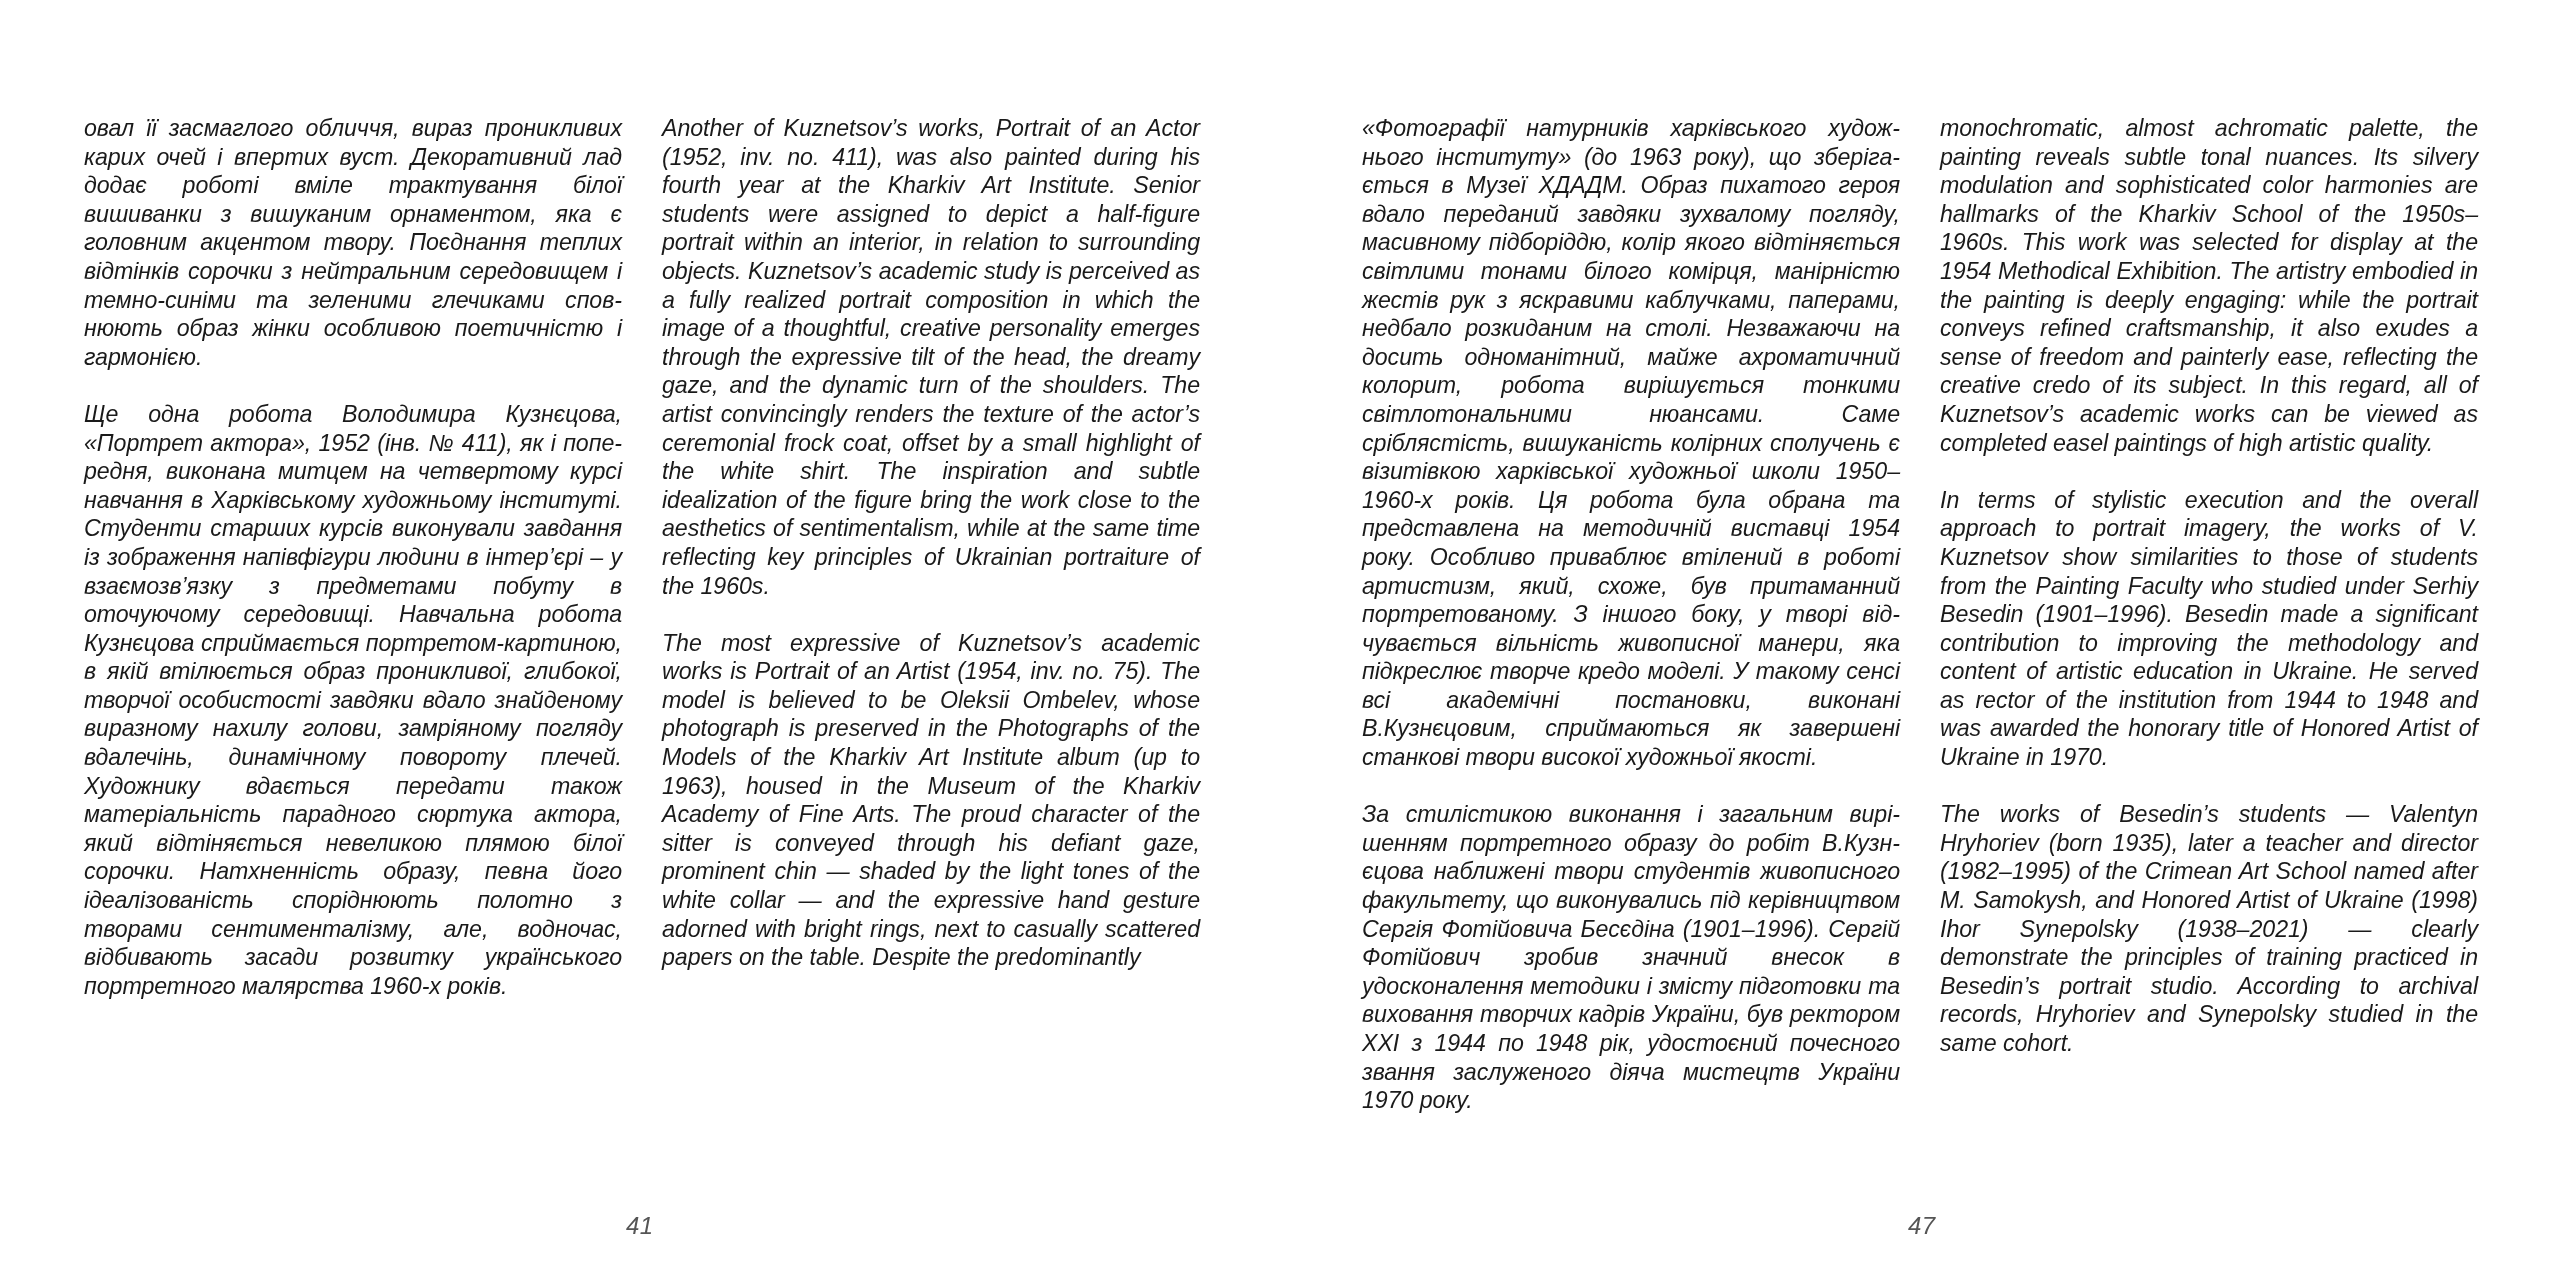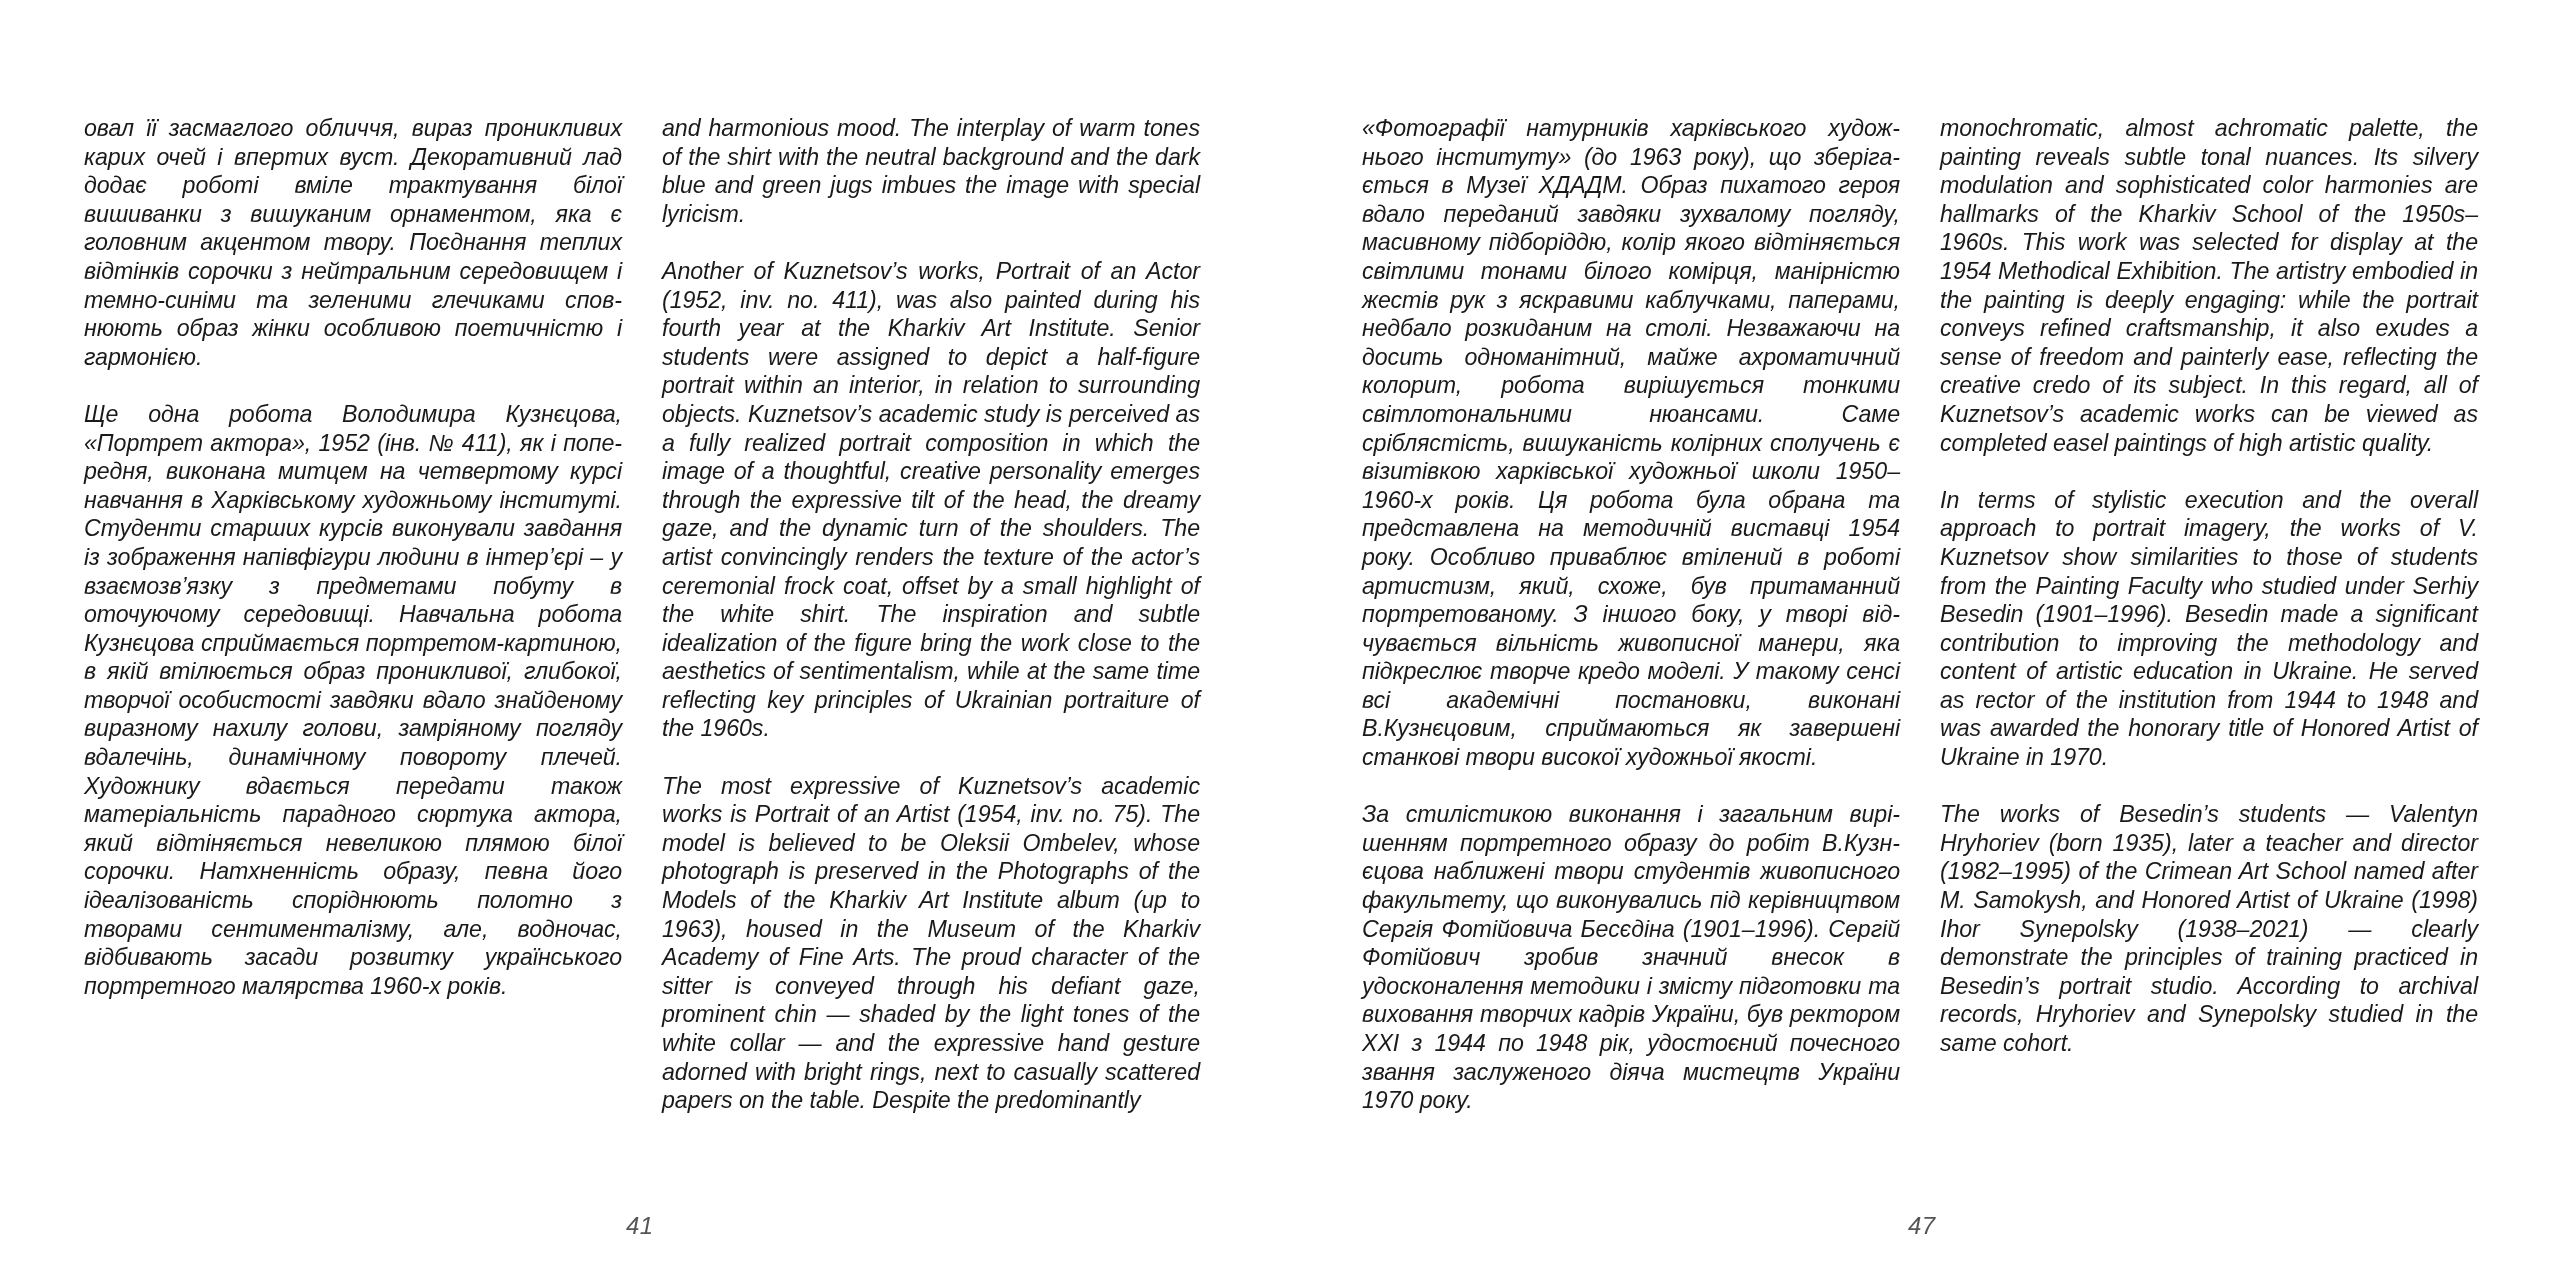--- a/index.html
+++ b/index.html
@@ -62,21 +62,20 @@
 <body>
 
 <div class="spread">
 
   <div class="page left">
     <div class="column col-1">
       <p>овал її засмаглого обличчя, вираз проникли­вих карих очей і впертих вуст. Декоратив­ний лад додає роботі вміле трактування білої вишиванки з вишуканим орнаментом, яка є головним акцентом твору. Поєднання теплих відтінків сорочки з нейтральним середовищем і темно-синіми та зеленими глечиками спов­нюють образ жінки особливою поетичністю і гармонією.</p>
       <p>Ще одна робота Володимира Кузнєцова, «Портрет актора», 1952 (інв. № 411), як і попе­редня, виконана митцем на четвертому курсі навчання в Харківському художньому інсти­туті. Студенти старших курсів виконували завдання із зображення напівфігури людини в інтер’єрі – у взаємозв’язку з предметами побуту в оточуючому середовищі. Навчаль­на робота Кузнєцова сприймається портре­том-картиною, в якій втілюється образ прони­кливої, глибокої, творчої особистості завдяки вдало знайденому виразному нахилу голови, замріяному погляду вдалечінь, динамічному повороту плечей. Художнику вдається пере­дати також матеріальність парадного сюртука актора, який відтіняється невеликою плямою білої сорочки. Натхненність образу, певна його ідеалізованість споріднюють полотно з творами сентименталізму, але, водночас, відбивають засади розвитку українського портретного малярства 1960-х років.</p>
     </div>
     <div class="column col-2">
-      <p>and harmonious mood. The interplay of warm tones of the shirt with the neutral background and the dark blue and green jugs imbues the image with special lyricism.</p>
       <p>Another of Kuznetsov’s works, Portrait of an Actor (1952, inv. no. 411), was also painted during his fourth year at the Kharkiv Art Institute. Senior students were assigned to depict a half-figure portrait within an interior, in relation to surrounding objects. Kuznetsov’s academic study is perceived as a fully realized portrait composition in which the image of a thoughtful, creative personality emerges through the expressive tilt of the head, the dreamy gaze, and the dynamic turn of the shoulders. The artist convincingly renders the texture of the actor’s ceremonial frock coat, offset by a small highlight of the white shirt. The inspiration and subtle idealization of the figure bring the work close to the aesthetics of sentimentalism, while at the same time reflecting key principles of Ukrainian portraiture of the 1960s.</p>
       <p>The most expressive of Kuznetsov’s academic works is Portrait of an Artist (1954, inv. no. 75). The model is believed to be Oleksii Ombelev, whose photograph is preserved in the Photographs of the Models of the Kharkiv Art Institute album (up to 1963), housed in the Museum of the Kharkiv Academy of Fine Arts. The proud character of the sitter is conveyed through his defiant gaze, prominent chin — shaded by the light tones of the white collar — and the expressive hand gesture adorned with bright rings, next to casually scattered papers on the table. Despite the predominantly</p>
     </div>
     <div class="folio left-folio">41</div>
   </div>
 
   <div class="page right">
     <div class="column col-3">
       <p>«Фотографії натурників харківського худож­нього інституту» (до 1963 року), що зберіга­ється в Музеї ХДАДМ. Образ пихатого героя вдало переданий завдяки зухвалому погляду, масивному підборіддю, колір якого відтіня­ється світлими тонами білого комірця, ма­нірністю жестів рук з яскравими каблучка­ми, паперами, недбало розкиданим на столі. Незважаючи на досить одноманітний, майже ахроматичний колорит, робота вирішується тонкими світлотональними нюансами. Саме сріблястість, вишуканість колірних сполучень є візитівкою харківської художньої школи 1950–1960-х років. Ця робота була обрана та представлена на методичній виставці 1954 року. Особливо приваблює втілений в робо­ті артистизм, який, схоже, був притаманний портретованому. З іншого боку, у творі від­чувається вільність живописної манери, яка підкреслює творче кредо моделі. У такому сенсі всі академічні постановки, виконані В.Кузнєцовим, сприймаються як завершені станкові твори високої художньої якості.</p>
       <p>За стилістикою виконання і загальним вирі­шенням портретного образу до робіт В.Кузн­єцова наближені твори студентів живописного факультету, що виконувались під керівниц­твом Сергія Фотійовича Бесєдіна (1901–1996). Сергій Фотійович зробив значний внесок в удосконалення методики і змісту підготов­ки та виховання творчих кадрів України, був ректором ХХІ з 1944 по 1948 рік, удостоєний почесного звання заслуженого діяча мистецтв України 1970 року.</p>

